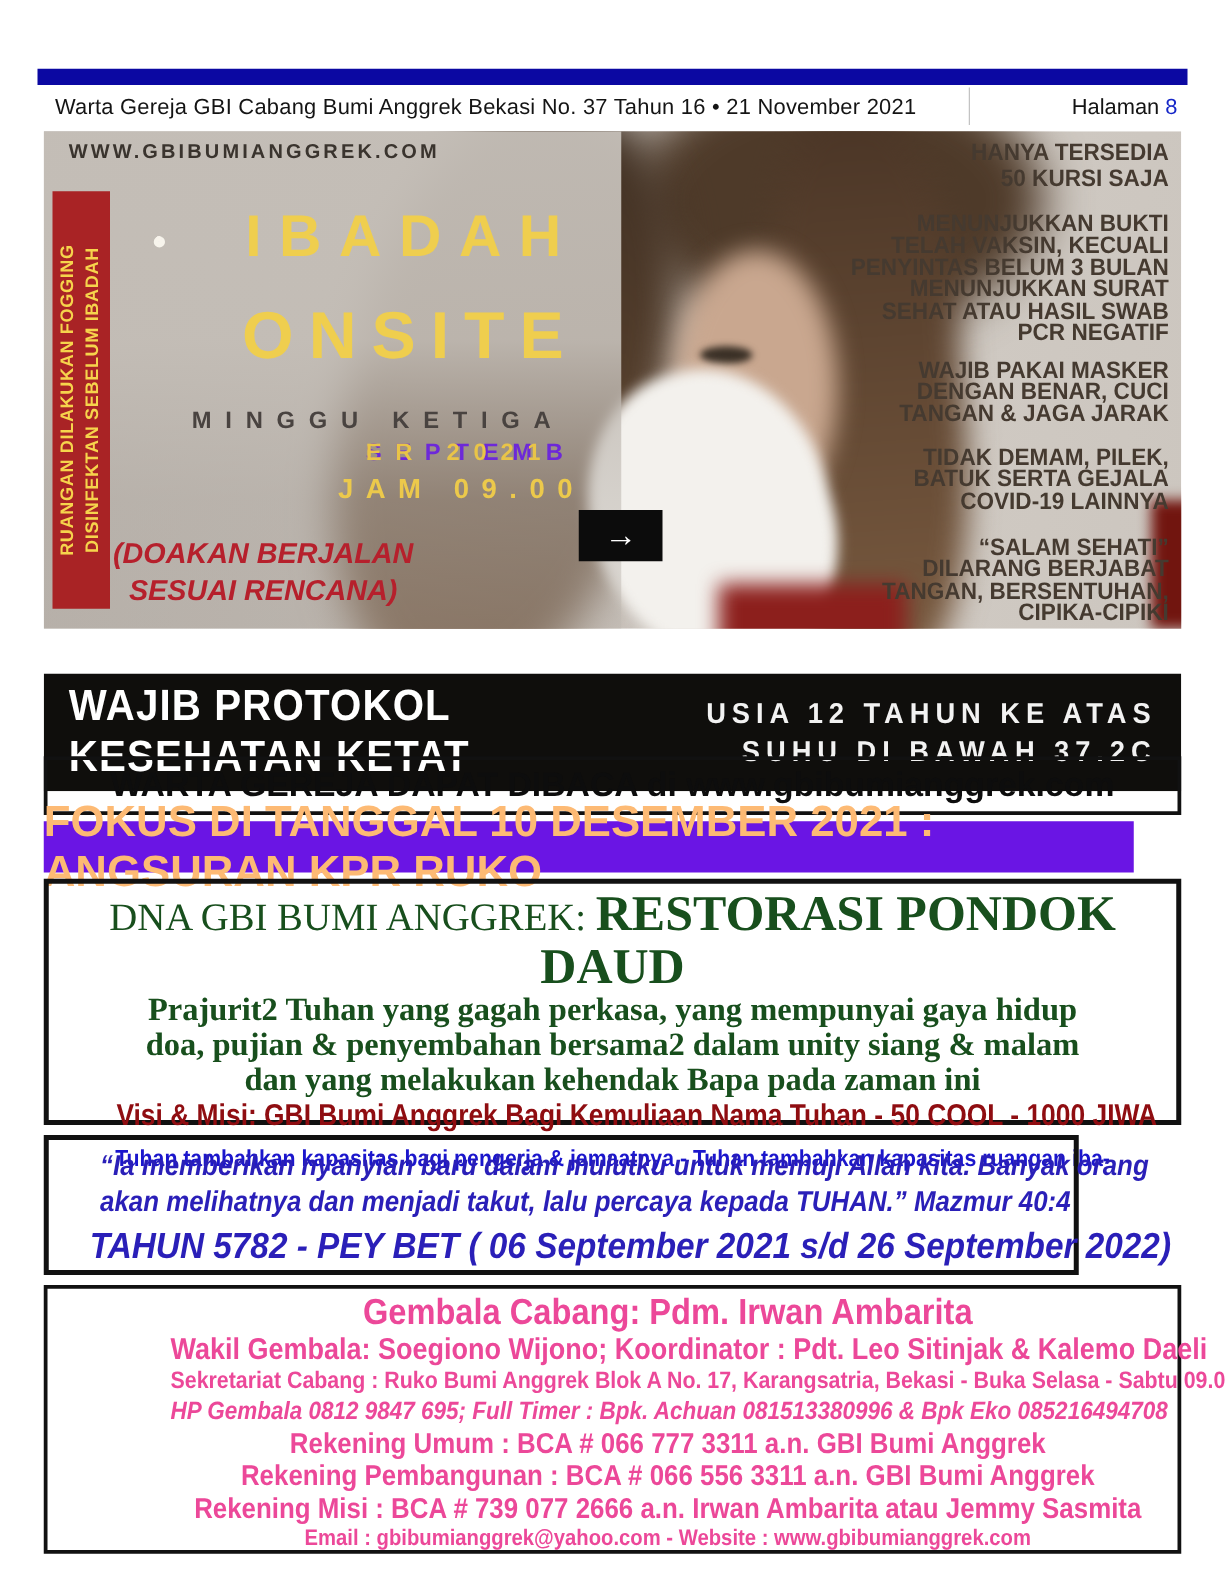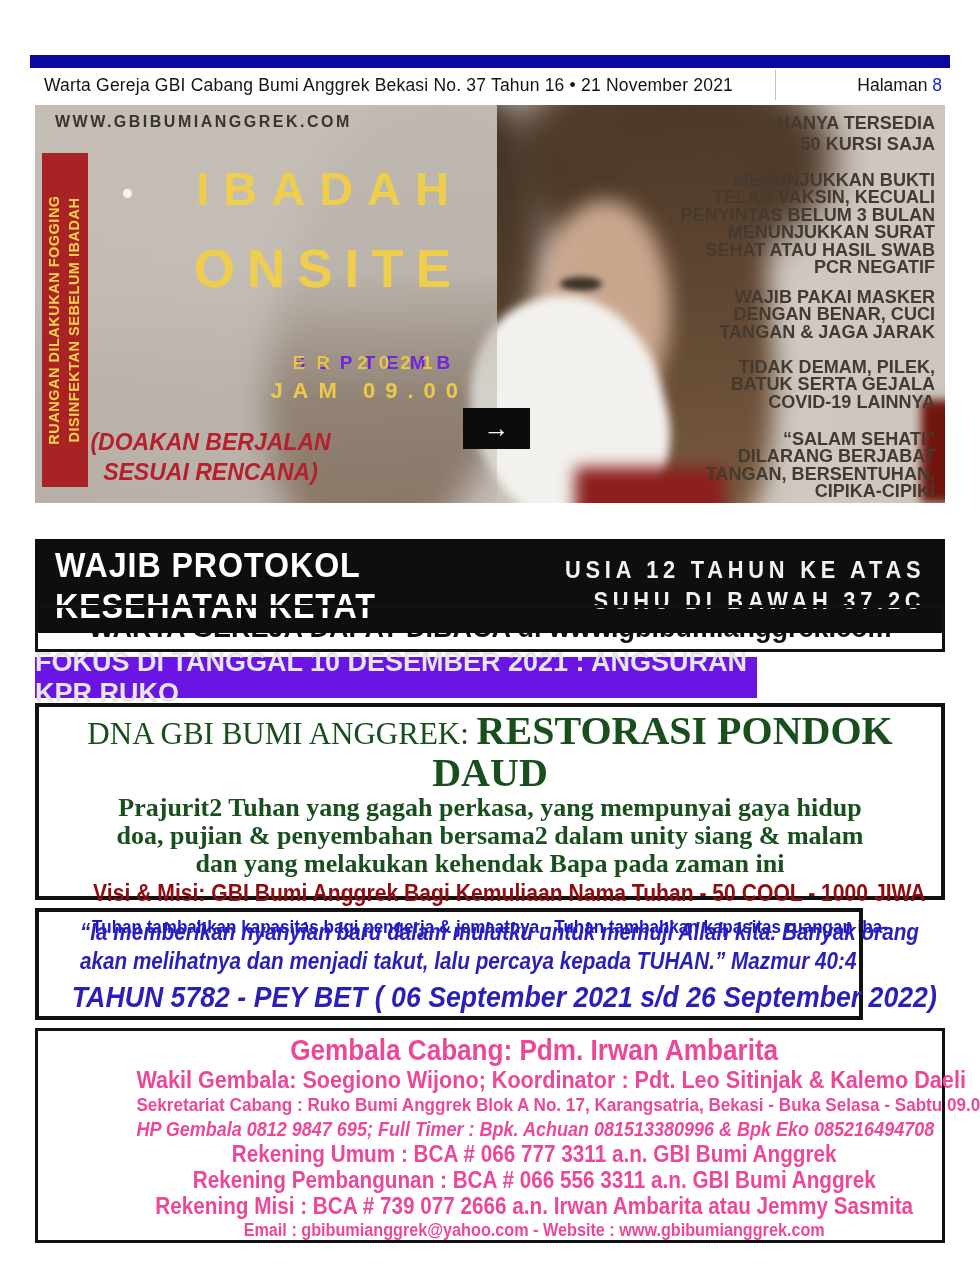--- a/index.html
+++ b/index.html
@@ -75,23 +75,23 @@
      display:flex;justify-content:space-between;align-items:center;padding:0 20px;box-sizing:border-box;}
   .strip-left{font-size:35px;font-weight:800;color:#ffffff;line-height:1.16;letter-spacing:1px;
      transform:scaleX(.92);transform-origin:0 50%;}
   .strip-right{font-size:23px;font-weight:700;color:#f2f2f2;line-height:1.35;letter-spacing:5px;
      text-align:right;transform:scaleX(.95);transform-origin:100% 50%;}
 
   
   .readbox{position:absolute;left:35px;top:605px;width:910px;height:47px;border:3px solid #111;
      box-sizing:border-box;display:flex;align-items:center;justify-content:center;
      font-size:27px;font-weight:700;color:#0d0d0d;}
-  .purplebar{position:absolute;left:35px;top:657px;width:722px;height:41px;background:#6a15e4;
-     display:flex;align-items:center;justify-content:center;font-size:27px;font-weight:700;
-     color:#e5e5e5;}
+  .purplebar{position:absolute;left:35px;top:657px;width:872px;height:41px;background:#6a15e4;
+     display:flex;align-items:center;justify-content:center;font-size:35px;font-weight:700;
+     color:#fdba74;}
 
   
   .greenbox{position:absolute;left:35px;top:703px;width:910px;height:197px;border:4px solid #111;
      box-sizing:border-box;text-align:center;color:#184f1d;
      font-family:"Liberation Serif",serif;}
   .dna-line{margin-top:3px;line-height:1.05;}
   .dna-prefix{font-size:31px;font-weight:400;}
   .dna-main{font-size:40px;font-weight:700;}
   .gbody{font-size:26px;font-weight:700;line-height:1.07;text-align:center;}
   .visi{font-family:"Liberation Sans",sans-serif;color:#8f0d11;font-size:24px;font-weight:700;
@@ -148,20 +148,21 @@
 DISINFEKTAN SEBELUM IBADAH</div>
       <div class="p-dots">
         <span class="dot-big"></span>
         <span class="dot-sm"></span>
         <span class="dot-sm"></span>
         <span class="dot-sm"></span>
         <span class="dot-sm"></span>
       </div>
       <div class="p-title1">IBADAH</div>
       <div class="p-title2">ONSITE</div>
+      <div class="p-sched1">MINGGU KETIGA</div>
       <div class="p-sched2">
           <span class="sep-dark">SEPTEMB</span>
           <span class="sep-gold">ER 2021</span>
         </div>
       <div class="p-sched3">JAM 09.00</div>
       <div class="p-arrow">→</div>
       <div class="p-doakan pre">(DOAKAN BERJALAN
 SESUAI RENCANA)</div>
 
       <div class="rule rule-1 pre">HANYA TERSEDIA

